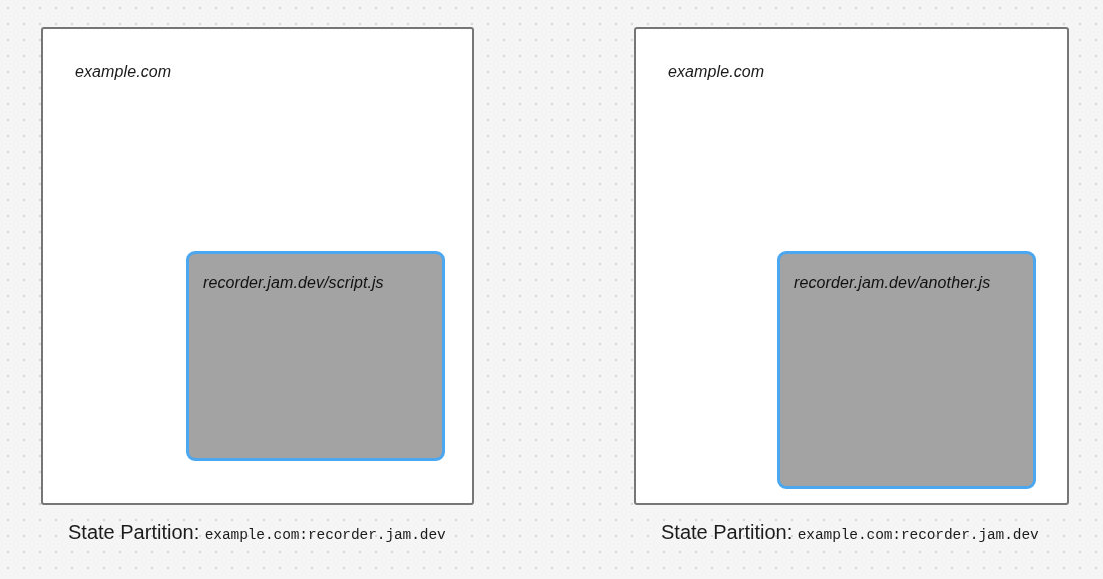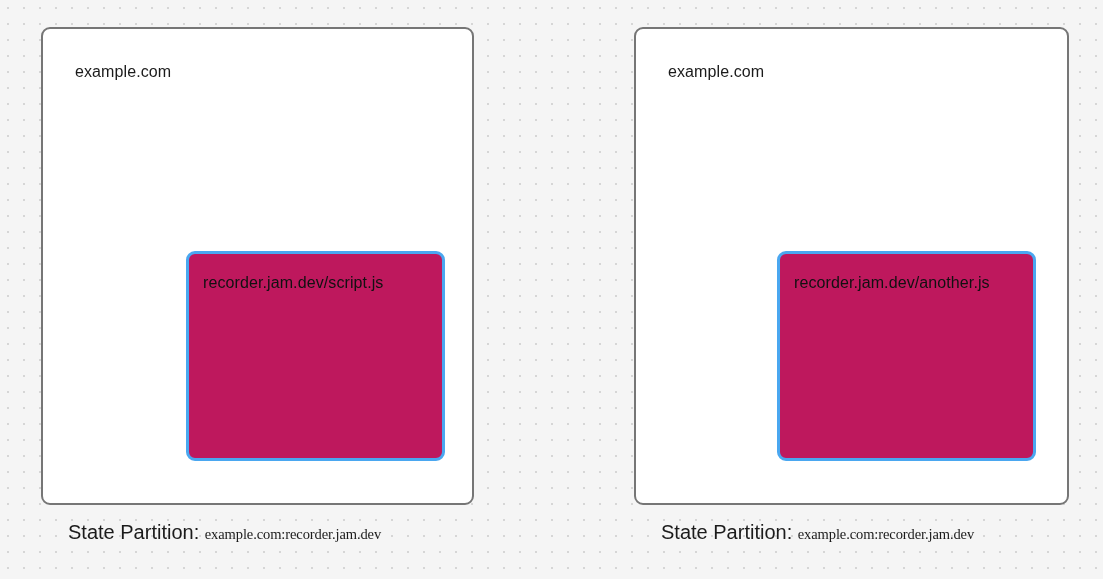--- a/index.html
+++ b/index.html
@@ -21,22 +21,23 @@
   .canvas {
     position: absolute;
     inset: 0;
   }
 
   
   .context {
     position: absolute;
     background: #ffffff;
     border: 2px solid #767676;
-    border-radius: 9px;
+    border-radius: 3px;
     box-sizing: border-box;
+    font-style: italic;
   }
   .context.left {
     left: 41px;
     top: 27px;
     width: 433px;
     height: 478px;
   }
   .context.right {
     left: 634px;
     top: 27px;
@@ -51,36 +52,36 @@
     font-size: 16px;
     line-height: 19px;
     color: #1b1b1b;
     letter-spacing: 0.1px;
     white-space: nowrap;
   }
 
   
   .script-frame {
     position: absolute;
-    background: #be185d;
+    background: #a3a3a3;
     border: 3px solid #4aa7f0;
     border-radius: 9px;
     box-sizing: border-box;
   }
   .context.left .script-frame {
     left: 143px;
     top: 222px;
     width: 259px;
     height: 210px;
   }
   .context.right .script-frame {
     left: 141px;
     top: 222px;
     width: 259px;
-    height: 210px;
+    height: 238px;
   }
   .script-label {
     position: absolute;
     left: 14px;
     top: 19px;
     font-size: 16px;
     line-height: 19px;
     color: #111111;
     letter-spacing: 0.1px;
     white-space: nowrap;
@@ -96,21 +97,21 @@
     white-space: nowrap;
   }
   .partition-caption.left  { left: 68px; }
   .partition-caption.right { left: 661px; }
 
   .partition-caption .prefix {
     font-family: "Liberation Sans", sans-serif;
     font-size: 20px;
   }
   .partition-caption .key {
-    font-family: Liberation Serif, serif;
+    font-family: Liberation Mono, monospace;
     font-size: 14.5px;
     letter-spacing: -0.1px;
     margin-top: 14px;
   }
 </style>
 </head>
 <body>
 
 <div class="canvas">
 

